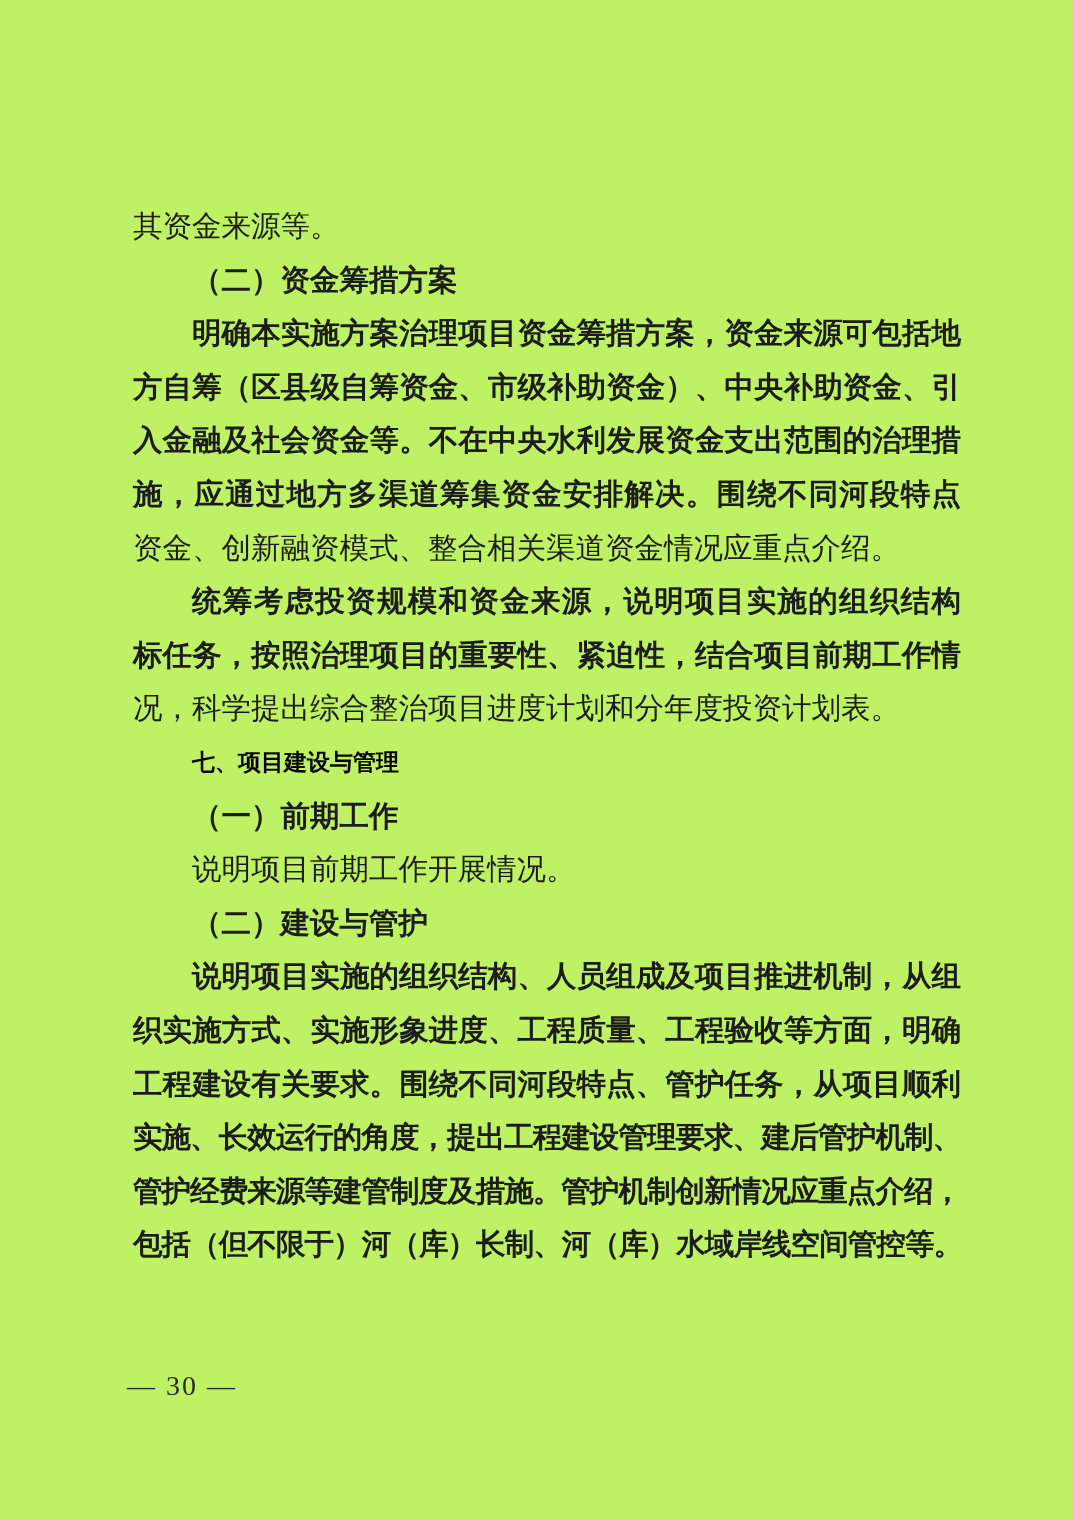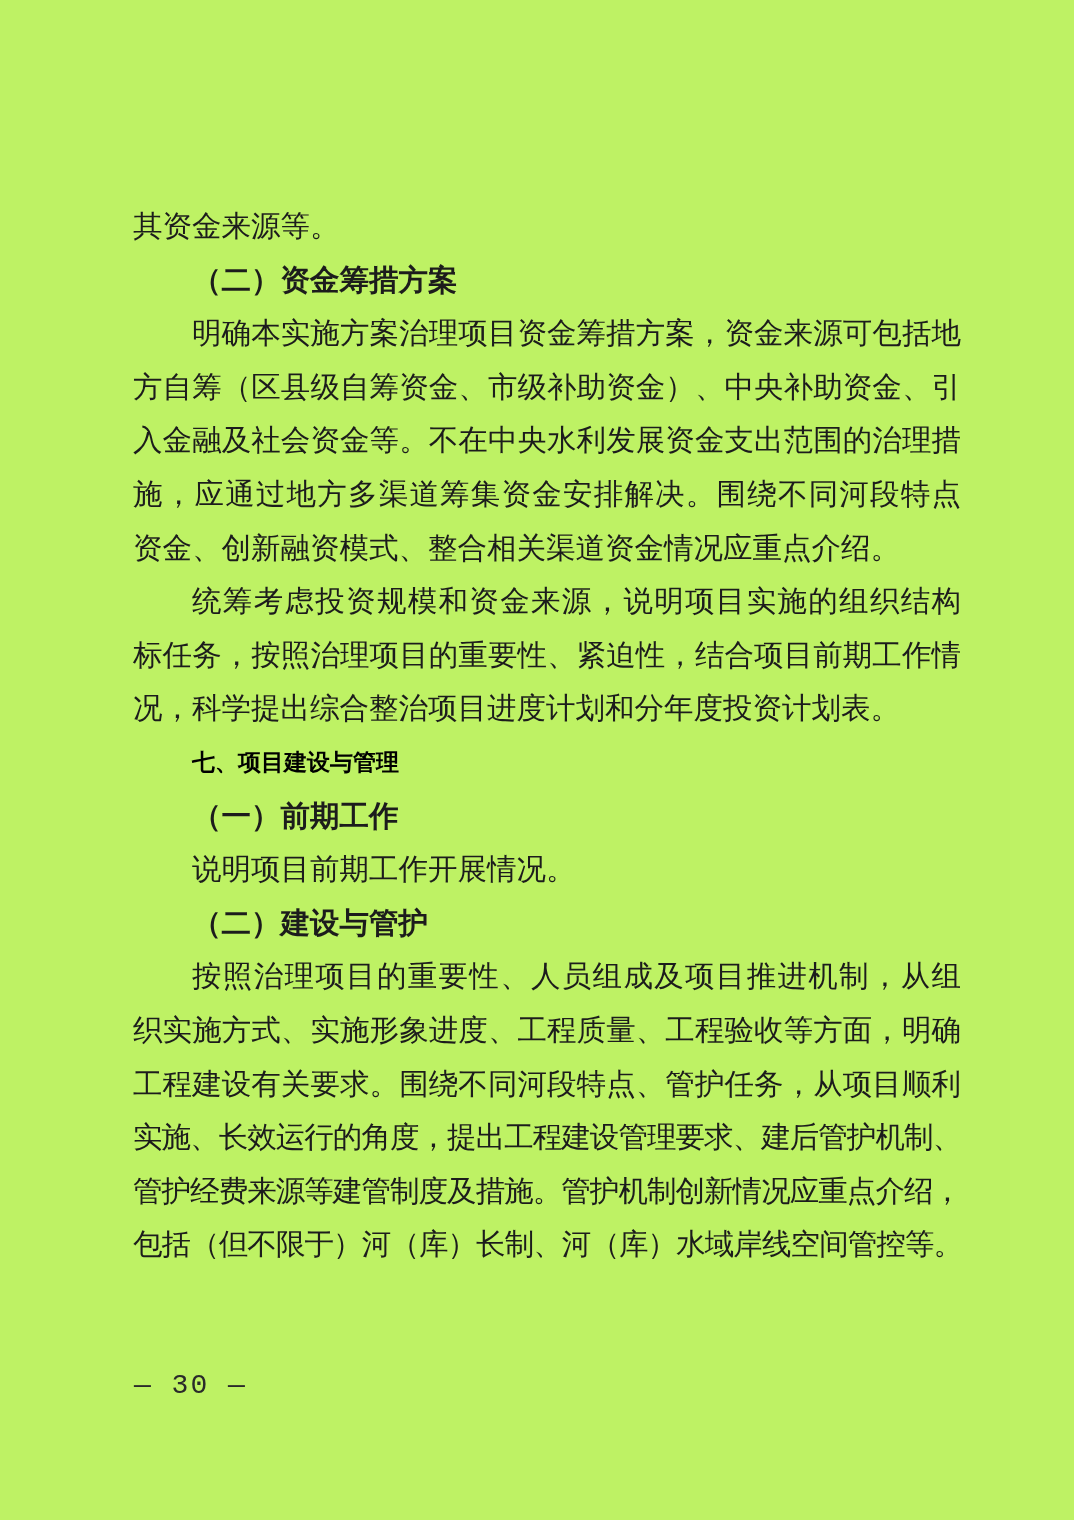--- a/index.html
+++ b/index.html
@@ -29,46 +29,47 @@
     letter-spacing: 0;
     white-space: nowrap;
   }
   .indent {
     text-indent: 59px;
   }
   .full {
     white-space: normal;
     text-align: justify;
     text-align-last: justify;
+    font-weight: bold;
   }
   .kai {
     font-weight: 600;
   }
   .hei {
     font-family: "Liberation Sans", "DejaVu Sans", sans-serif;
     font-weight: 700;
     font-size: 23px;
     color: #000000;
   }
   .tight {
     letter-spacing: -1px;
   }
   .tight2 {
     letter-spacing: -2px;
   }
   .footer {
     position: absolute;
-    left: 134px;
+    left: 127px;
     top: 1362px;
     height: 48px;
     line-height: 48px;
     font-size: 28px;
     letter-spacing: 2px;
     color: #2a2a2a;
-    font-family: Liberation Mono, monospace;
+    font-family: Liberation Serif, serif;
   }
 </style>
 </head>
 <body>
 
 <div class="page">
   <div class="textblock">
     <div class="line">其资金来源等。</div>
     <div class="line kai indent">（二）资金筹措方案</div>
     <div class="line indent full">明确本实施方案治理项目资金筹措方案，资金来源可包括地</div>
@@ -76,21 +77,21 @@
     <div class="line full">入金融及社会资金等。不在中央水利发展资金支出范围的治理措</div>
     <div class="line full">施，应通过地方多渠道筹集资金安排解决。围绕不同河段特点</div>
     <div class="line">资金、创新融资模式、整合相关渠道资金情况应重点介绍。</div>
     <div class="line indent full">统筹考虑投资规模和资金来源，说明项目实施的组织结构</div>
     <div class="line full">标任务，按照治理项目的重要性、紧迫性，结合项目前期工作情</div>
     <div class="line">况，科学提出综合整治项目进度计划和分年度投资计划表。</div>
     <div class="line hei indent">七、项目建设与管理</div>
     <div class="line kai indent">（一）前期工作</div>
     <div class="line indent">说明项目前期工作开展情况。</div>
     <div class="line kai indent">（二）建设与管护</div>
-    <div class="line indent full">按照治理项目的重要性、人员组成及项目推进机制，从组</div>
+    <div class="line indent full">说明项目实施的组织结构、人员组成及项目推进机制，从组</div>
     <div class="line full">织实施方式、实施形象进度、工程质量、工程验收等方面，明确</div>
     <div class="line full">工程建设有关要求。围绕不同河段特点、管护任务，从项目顺利</div>
     <div class="line full tight">实施、长效运行的角度，提出工程建设管理要求、建后管护机制、</div>
     <div class="line full tight">管护经费来源等建管制度及措施。管护机制创新情况应重点介绍，</div>
     <div class="line full tight2">包括（但不限于）河（库）长制、河（库）水域岸线空间管控等。</div>
   </div>
 
   <div class="footer">— 30 —</div>
 </div>
 

